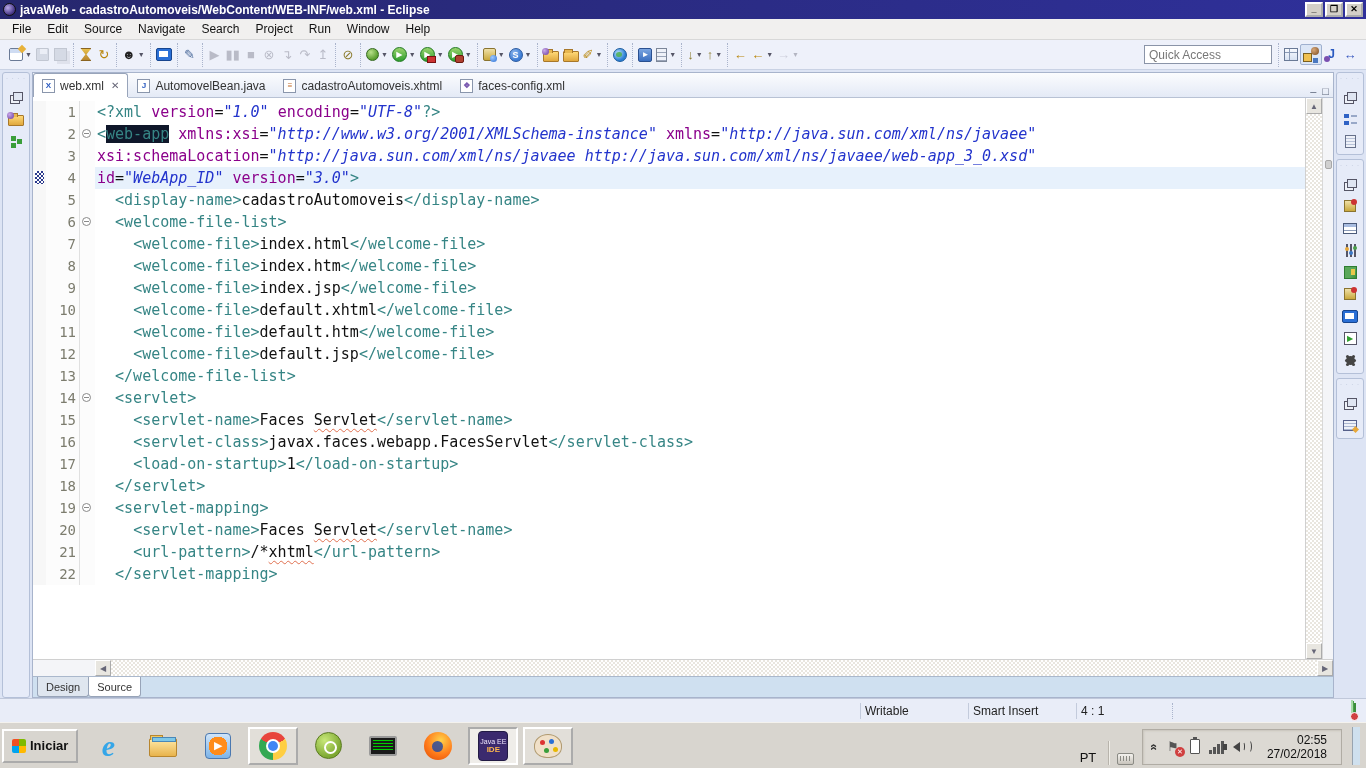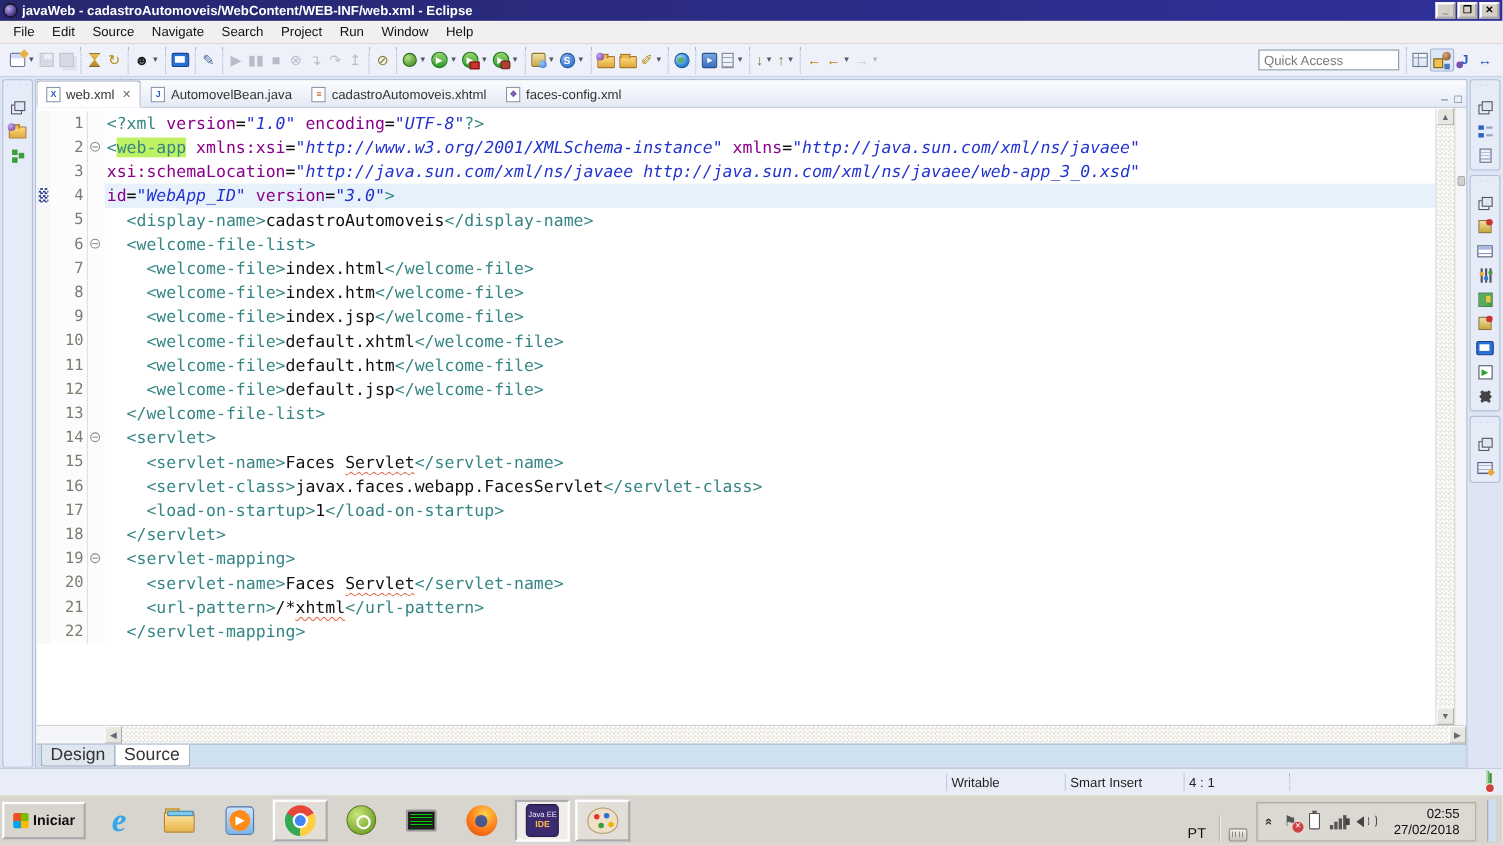--- a/index.html
+++ b/index.html
@@ -110,35 +110,35 @@
   .numcol{width:34px;flex:0 0 auto;text-align:right;color:#7c7c6e;padding-right:3px;border-right:1px solid #e0e0e0;font-size:14px;background:#fcfcfc}
   .foldcol{width:15px;flex:0 0 auto;position:relative;background:#fcfcfc}
   .foldmark{position:absolute;left:2px;top:6px;width:9px;height:9px;border:1px solid #8a8a8a;border-radius:50%;background:#fff}
   .foldmark::after{content:"";position:absolute;left:1px;top:3px;width:5px;height:1px;background:#8a8a8a}
   .code{flex:1;padding-left:2px}
   .line.cur .code{background:#e7f1fc}
   .tag{color:#368585}
   .attr{color:#8b008b}
   .val{color:#2233cc;font-style:italic}
   .txt{color:#111}
-  .occur{background:#bef264}
+  .occur{background:#0f172a}
   .misspell{text-decoration:underline;text-decoration-style:wavy;text-decoration-color:#e07050;text-decoration-thickness:1px;text-underline-offset:3px}
 
   .vscroll{width:17px;flex:0 0 auto;border-left:1px solid #d0d0d0;display:flex;flex-direction:column}
   .sbtn{height:16px;background:#e8e6e0;border:1px outset #fff;font-size:8px;color:#667;display:flex;align-items:center;justify-content:center;flex:0 0 auto}
   .strack{flex:1;background:conic-gradient(#fff 25%,#e9e6df 0 50%,#fff 0 75%,#e9e6df 0);background-size:4px 4px}
   .ovr{width:11px;flex:0 0 auto;background:#f4f5f8;border-left:1px solid #d8d8d8;position:relative}
   .ovr-mark{position:absolute;left:2px;top:62px;width:7px;height:9px;background:#d0d0d0;border:1px solid #a8a8a8;border-radius:2px}
   .hscroll{height:17px;flex:0 0 auto;border-top:1px solid #d0d0d0;display:flex}
   .hsp{width:62px;background:#f4f5f8;flex:0 0 auto}
   .hbtn{width:16px;background:#e8e6e0;border:1px outset #fff;font-size:8px;color:#667;display:flex;align-items:center;justify-content:center;flex:0 0 auto}
   .htrack{flex:1;background:conic-gradient(#fff 25%,#e9e6df 0 50%,#fff 0 75%,#e9e6df 0);background-size:4px 4px}
 
   .bottom-tabs{height:21px;background:#cfe0f0;border-top:1px solid #aab8cc;display:flex;align-items:stretch;padding-left:4px;flex:0 0 auto}
-  .btab{padding:0 8px;display:flex;align-items:center;font-size:16px;color:#333;border:1px solid #98a4b8;border-top:none;background:#dfe6ef;border-radius:0 0 3px 3px;margin-right:-1px}
+  .btab{padding:0 8px;display:flex;align-items:center;font-size:11px;color:#333;border:1px solid #98a4b8;border-top:none;background:#dfe6ef;border-radius:0 0 3px 3px;margin-right:-1px}
   .btab.active{background:#fff;font-weight:normal;z-index:2}
 
   
   .statusbar{height:24px;background:#e9edf8;border-top:1px solid #c0c8da;display:flex;align-items:center;flex:0 0 auto;font-size:12px;color:#222}
   .sb-spacer{flex:0 0 860px}
   .sb-field{width:108px;padding-left:4px;border-left:1px solid #c3cbdc;height:16px;line-height:16px}
   .sb-field.small{width:90px}
   .sb-handle{border-left:1px dotted #aab4cc;height:16px;margin-left:6px}
   .sb-right{margin-left:auto;margin-right:10px;position:relative}
   .pages{width:12px;height:10px;background:#7ec87e;border:1px solid #3a8e3a;box-shadow:-3px -3px 0 #a8dca8,-2px -2px 0 #4a9e4a}

